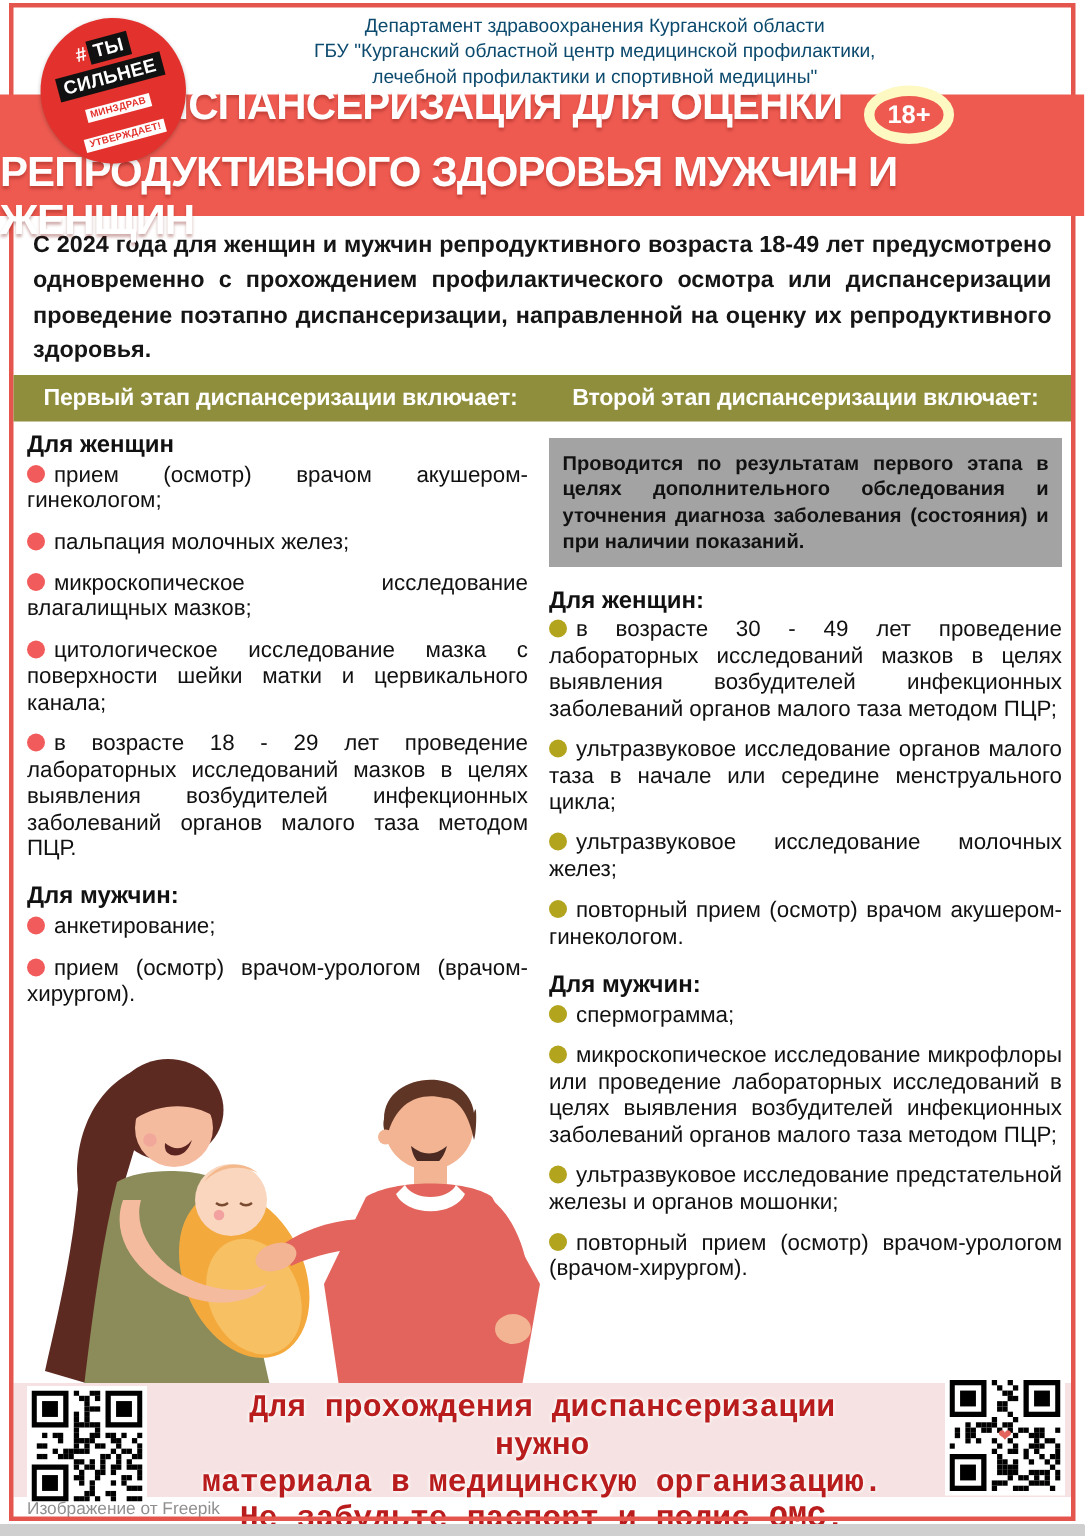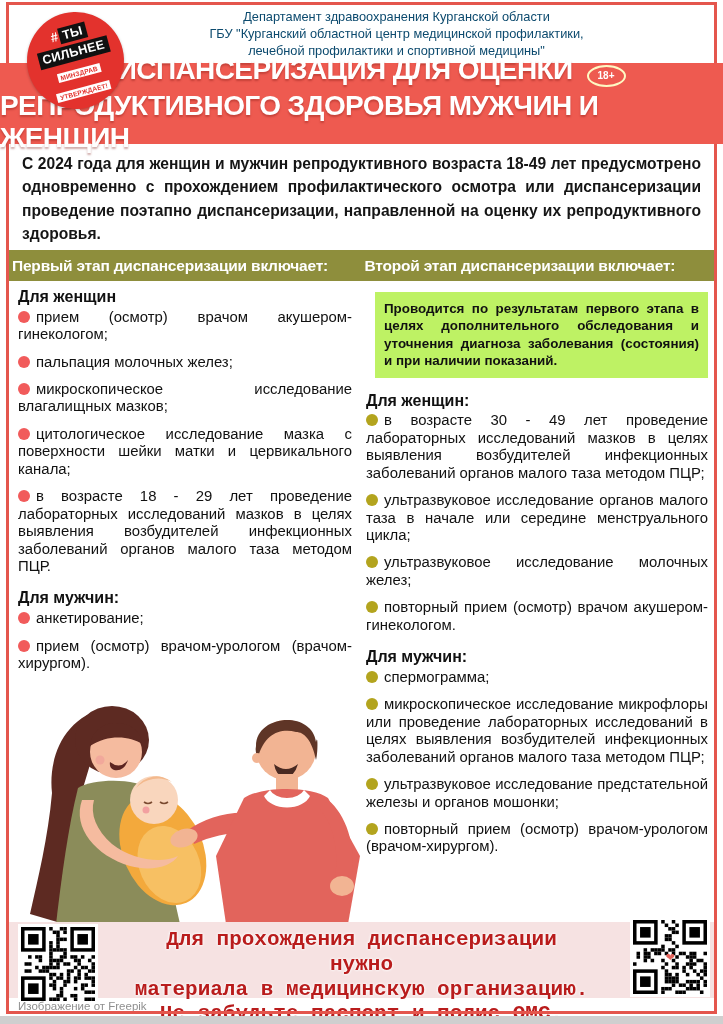--- a/index.html
+++ b/index.html
@@ -8,54 +8,54 @@
   .frame{position:absolute;left:6px;right:6px;top:2px;bottom:10px;border:3px solid #e4564d;z-index:4;pointer-events:none;}
   .bottom-strip{position:absolute;left:0;right:0;bottom:0;height:8px;background:#cfcfcf;z-index:6;}
 
   
   .org{position:absolute;top:9px;left:110px;right:40px;text-align:center;font-size:12.8px;line-height:1.32;color:#0c4a6e;z-index:5;}
   .banner{position:absolute;top:63px;left:0;right:0;height:81px;background:#ee5a50;z-index:6;
           display:flex;flex-direction:column;justify-content:center;align-items:center;}
   .title{color:#fff;font-weight:bold;letter-spacing:-0.6px;text-shadow:0 2px 2px rgba(120,20,15,.35);}
   .title-l1{font-size:28px;display:flex;align-items:center;gap:14px;}
   .title-l2{font-size:28px;margin-top:3px;}
-  .badge{display:inline-block;border:2px solid #fef9c3;border-radius:50%;color:#fff;font-size:10px;font-weight:bold;
+  .badge{display:inline-block;border:7px solid #fef9c3;border-radius:50%;color:#fff;font-size:17px;font-weight:bold;
          padding:4px 9px;line-height:1;letter-spacing:0;text-shadow:none;margin-top:12px;}
 
   
   .logo{position:absolute;top:12px;left:27px;width:97px;height:97px;border-radius:50%;background:#e3322d;z-index:7;
         display:flex;flex-direction:column;justify-content:center;align-items:center;transform:rotate(-2deg);
         box-shadow:0 1px 3px rgba(0,0,0,.25);}
   .logo-inner{transform:rotate(-13deg);text-align:center;}
   .chip{display:inline-block;background:#111;color:#fff;font-weight:bold;font-size:12.5px;padding:1px 4px;line-height:1.15;letter-spacing:.3px;}
   .chip-row{margin:1px 0;}
   .hash{color:#fff;font-weight:bold;font-size:13px;margin-right:1px;}
   .subchip{display:inline-block;background:#fff;color:#e3322d;font-weight:bold;font-size:6.5px;padding:0 3px;line-height:1.4;margin-top:1px;letter-spacing:.2px;}
 
   
   .intro{position:absolute;top:152px;left:22px;right:22px;font-size:15.6px;font-weight:bold;line-height:1.5;
          text-align:justify;color:#151515;z-index:5;}
 
   
   .stage-band{position:absolute;top:250px;left:9px;right:9px;height:31px;background:#8e8e3c;z-index:5;display:flex;}
-  .stage-band .cell{width:50%;display:flex;align-items:center;padding-left:3px;box-sizing:border-box;
+  .stage-band .cell{width:50%;display:flex;align-items:center;padding-left:20px;box-sizing:border-box;
                     color:#fff;font-weight:bold;font-size:15.5px;letter-spacing:-0.2px;}
 
   
   .col{position:absolute;top:288px;z-index:5;font-size:14.9px;line-height:1.17;text-align:justify;}
   .col-left{left:18px;width:334px;}
   .col-right{left:366px;width:342px;}
   .grp-title{font-weight:bold;font-size:16px;margin:0 0 2px 0;text-align:left;}
   .grp-title.spaced{margin-top:14px;}
   .item{margin-bottom:10px;}
   .item:last-child{margin-bottom:0;}
   .dot{display:inline-block;width:12px;height:12px;border-radius:50%;margin-right:6px;vertical-align:-1px;}
   .red-list .dot{background:#f15b5b;}
   .olive-list .dot{background:#b3a41e;}
-  .note{background:#bef264;font-weight:bold;font-size:13.4px;line-height:1.3;padding:8px 9px;margin:4px 0 14px 9px;text-align:justify;}
+  .note{background:#a3a3a3;font-weight:bold;font-size:13.4px;line-height:1.3;padding:8px 9px;margin:4px 0 14px 0;text-align:justify;}
 
   
   .illus{position:absolute;left:12px;top:688px;width:430px;height:236px;z-index:1;}
 
   
   .footer-band{position:absolute;left:9px;right:9px;top:922px;height:76px;background:#f6e2e2;z-index:2;}
   .cta{position:absolute;left:130px;right:130px;top:928px;z-index:3;text-align:center;color:#b91c1c;font-weight:bold;
        font-size:21px;line-height:1.18;text-shadow:0 0 3px #fff,0 0 3px #fff;font-family:Liberation Mono, monospace;}
   .qr{position:absolute;width:74px;height:74px;background:#fff;padding:3px;z-index:3;}
   .qr svg{width:100%;height:100%;display:block;}

